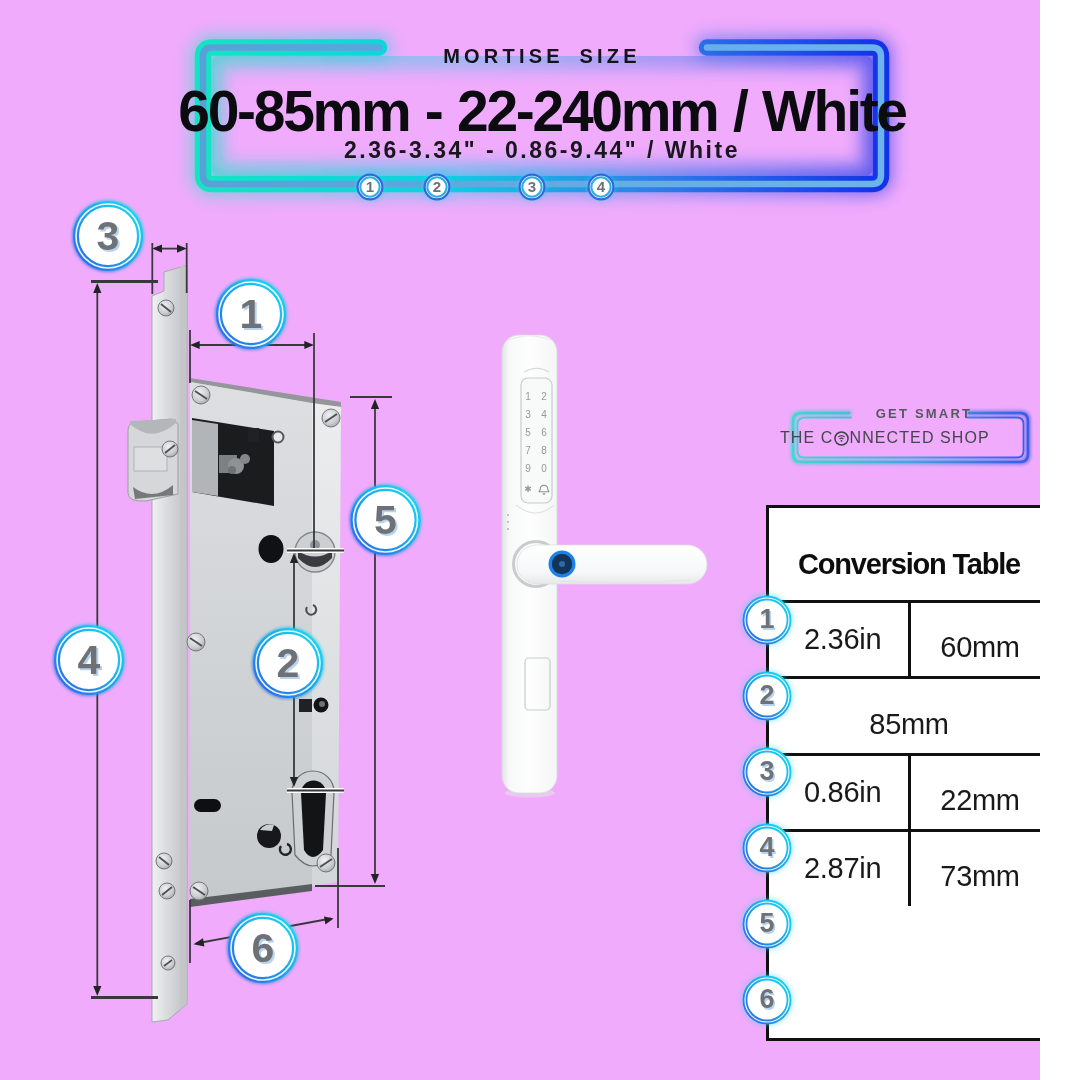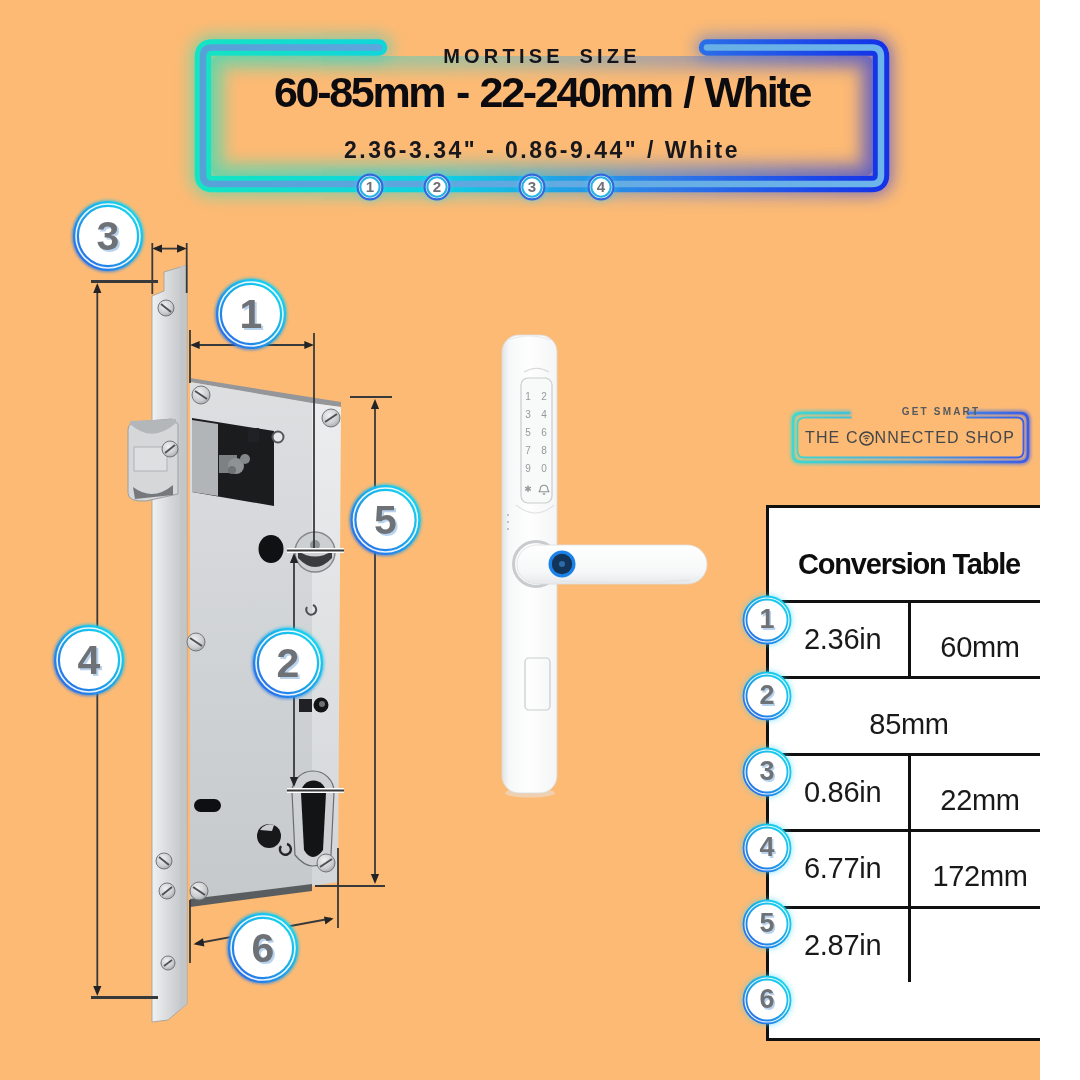--- a/index.html
+++ b/index.html
@@ -1,29 +1,29 @@
 <!DOCTYPE html>
 <html><head>
 <meta charset="utf-8">
 <style>
 html,body{margin:0;padding:0;}
-.page{position:relative;width:1040px;height:1080px;background:#fdba74;overflow:hidden;
+.page{position:relative;width:1040px;height:1080px;background:#f0abfc;overflow:hidden;
   font-family:"Liberation Sans",sans-serif;}
 .abs{position:absolute;}
 .ctr{text-align:center;}
 
 #mortise{left:203px;top:45px;width:678px;font-size:20px;font-weight:bold;letter-spacing:4.2px;word-spacing:6px;color:#14141c;}
-#title{left:163px;top:68px;width:758px;font-size:43px;font-weight:bold;color:#0b0b10;letter-spacing:-2.3px;word-spacing:2px;}
+#title{left:163px;top:78px;width:758px;font-size:57px;font-weight:bold;color:#0b0b10;letter-spacing:-2.3px;word-spacing:2px;}
 #sub{left:203px;top:137px;width:678px;font-size:23px;letter-spacing:2.5px;color:#17171d;font-weight:bold;}
 
 svg.bdg{position:absolute;filter:drop-shadow(0 0 3px rgba(60,210,245,.65));}
 svg.frame{position:absolute;overflow:visible;}
 
-#getsmart{left:821px;top:406px;width:240px;font-size:10px;font-weight:bold;letter-spacing:2.2px;color:#55595e;}
-#shopname{left:780px;top:429px;width:260px;font-size:16px;color:#43474b;letter-spacing:1.1px;white-space:nowrap;display:flex;align-items:center;justify-content:center;}
+#getsmart{left:804px;top:406px;width:240px;font-size:13px;font-weight:bold;letter-spacing:2.2px;color:#55595e;}
+#shopname{left:780px;top:429px;width:260px;font-size:16px;color:#43474b;letter-spacing:1.1px;white-space:nowrap;display:flex;align-items:center;justify-content:flex-start;}
 
 #tbl{left:766px;top:505px;width:286px;height:536px;border:3px solid #101010;box-sizing:border-box;background:#fff;}
 #tbl .hd{height:72px;border-bottom:3px solid #101010;display:flex;align-items:center;justify-content:center;
   font-size:29px;font-weight:bold;color:#0d0d0d;letter-spacing:-1.2px;padding-top:20px;}
 #tbl .row{height:73.4px;border-bottom:3px solid #101010;display:flex;text-align:right;}
 #tbl .row:last-child{border-bottom:none;}
 #tbl .c1{width:142px;border-right:3px solid #101010;display:flex;align-items:center;padding-left:35px;padding-top:0px;box-sizing:border-box;font-size:29px;color:#191919;letter-spacing:-0.3px;}
 #tbl .c2{flex:1;display:flex;align-items:center;justify-content:center;padding-top:16px;font-size:29px;color:#191919;letter-spacing:-0.3px;}
 </style>
 </head>
@@ -344,25 +344,22 @@
         <div class="c2">60mm</div>
       </div>
   <div class="row">
         <div class="c2">85mm</div>
       </div>
   <div class="row">
         <div class="c1">0.86in</div>
         <div class="c2">22mm</div>
       </div>
   <div class="row">
-        <div class="c1">6.77in</div>
-        <div class="c2">172mm</div>
-      </div>
-  <div class="row">
         <div class="c1">2.87in</div>
+        <div class="c2">73mm</div>
       </div>
 </div>
 
 <svg class="bdg" style="left:742px;top:595px" width="50" height="50" viewBox="0 0 50 50">
  <circle cx="25" cy="25" r="22" fill="#fff" stroke="url(#rg)" stroke-width="4.8"></circle>
  <circle cx="25" cy="25" r="22" fill="none" stroke="#fff" stroke-width="1.2" opacity="0.9"></circle>
  <text x="26.5" y="34.5" font-size="27" font-weight="bold" fill="#b9d3ee" text-anchor="middle">1</text>
  <text x="25" y="33" font-size="27" font-weight="bold" fill="#6e7277" text-anchor="middle">1</text>
 </svg>
 <svg class="bdg" style="left:742px;top:671px" width="50" height="50" viewBox="0 0 50 50">

